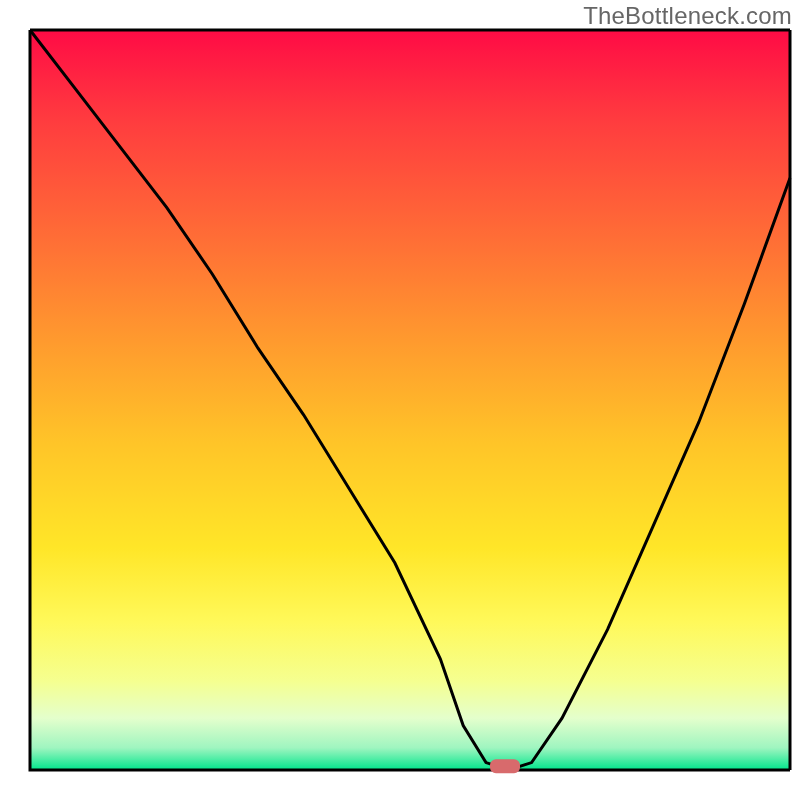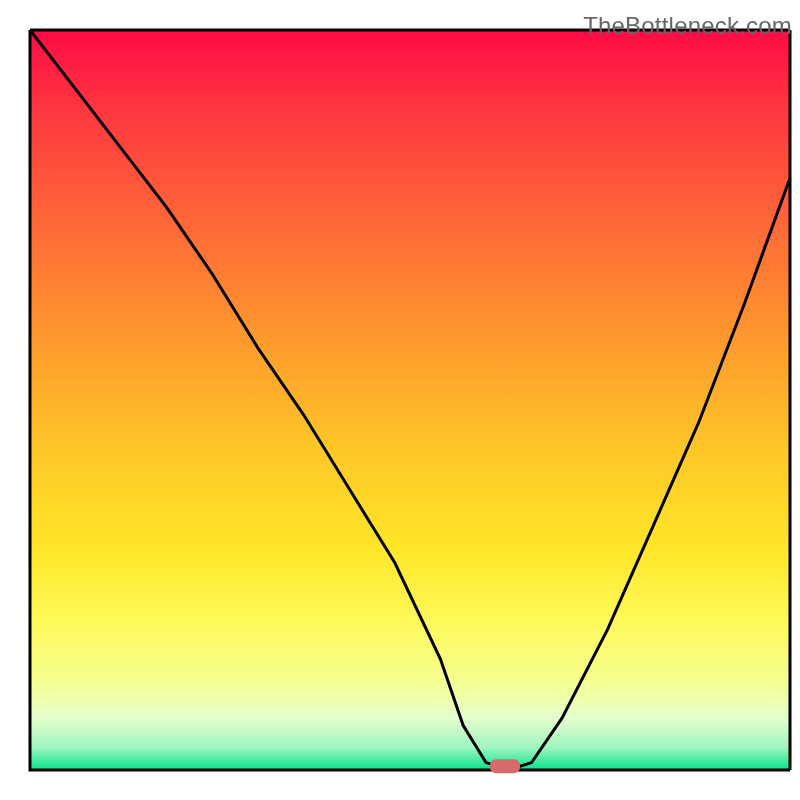--- a/index.html
+++ b/index.html
@@ -11,21 +11,21 @@
     background: #ffffff;
     font-family: Arial, Helvetica, sans-serif;
   }
   .wrap {
     position: relative;
     width: 800px;
     height: 800px;
   }
   .watermark {
     position: absolute;
-    top: 12px;
+    top: 2px;
     right: 8px;
     font-size: 24px;
     font-weight: 400;
     color: #666666;
     letter-spacing: 0.2px;
     z-index: 10;
   }
   svg {
     display: block;
     position: absolute;

